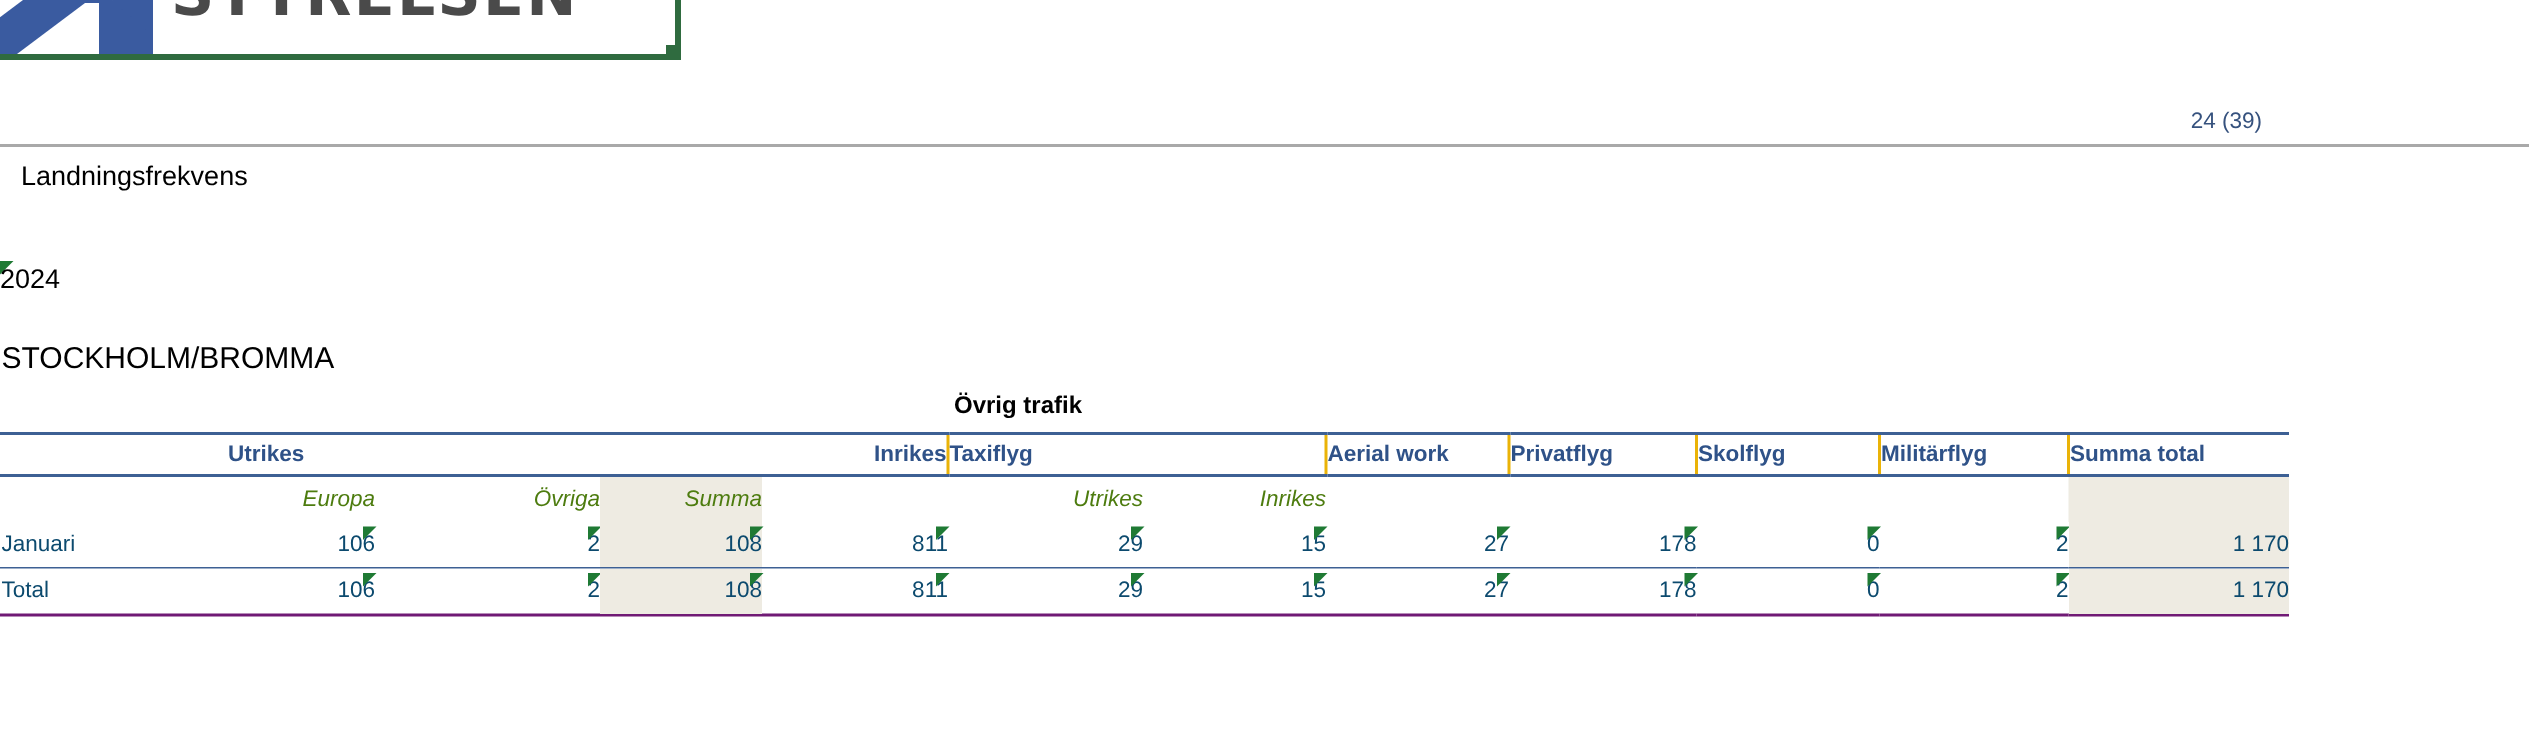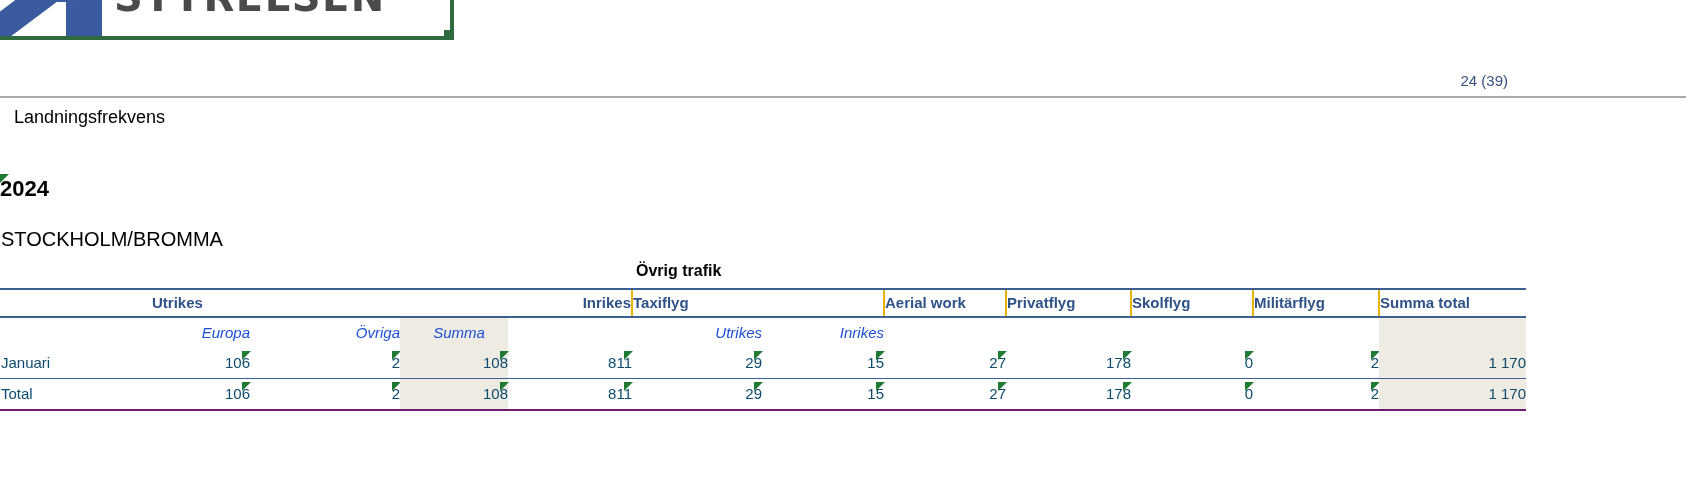--- a/index.html
+++ b/index.html
@@ -23,21 +23,21 @@
   #logo-rule{position:absolute;left:0;top:68px;width:448px;height:4px;background:#2f6b3f;}
   #logo-square{position:absolute;left:444px;top:62px;width:10px;height:10px;background:#2f6b3f;}
   #logo-vbar{position:absolute;left:450px;top:-34px;width:4px;height:100px;background:#2f6b3f;}
 
   #page-num{position:absolute;right:178px;top:72px;
     font-size:15px;color:#36527e;white-space:nowrap;}
   #top-rule{position:absolute;left:0;top:96px;width:1686px;height:2px;background:#a9a9a9;}
 
   
   #doc-title{position:absolute;left:2px;top:107px;font-size:18px;color:#000;margin-left:12px;}
-  #year{position:absolute;left:0px;top:176px;font-size:22px;font-weight:bold;color:#000;text-align:center;}
+  #year{position:absolute;left:0px;top:176px;font-size:18px;font-weight:normal;color:#000;text-align:center;}
   #year-flag{position:absolute;left:0px;top:174px;width:0;height:0;
     border-top:9px solid #1f7a34;border-right:9px solid transparent;}
   #airport{position:absolute;left:1px;top:228px;font-size:20px;color:#000;}
 
   
   #table{position:absolute;left:0px;top:262px;width:1526px;}
   .grp-row{height:26px;position:relative;font-weight:bold;font-size:16px;color:#000;}
   .grp-a{position:absolute;left:1px;top:0;white-space:pre;}
   .grp-b{position:absolute;left:636px;top:0;white-space:pre;}
 
@@ -47,21 +47,21 @@
   .hdr-row td{
     color:#2f5288;font-weight:bold;font-size:15.5px;
     border-top:2px solid #3d6094;border-bottom:2px solid #3d6094;
     height:26px;line-height:26px;white-space:nowrap;
   }
   .vl{border-left:2px solid #eab308;}
   .hdr-l{text-align:left;padding-left:4px;}
   .hdr-r{text-align:right;padding-right:4px;}
 
   .sub-row td{
-    color:#1d4ed8;font-style:italic;font-size:16px;
+    color:#4d7c0f;font-style:italic;font-size:16px;
     height:30px;line-height:30px;text-align:right;padding-right:6px;white-space:nowrap;
   }
 
   .data-row td{
     color:#0c4a6e;font-size:16px;height:30px;line-height:30px;
     text-align:right;padding-right:6px;white-space:nowrap;position:relative;
   }
   .data-row td.rowlabel{text-align:left;padding-left:1px;padding-right:0;}
   .total-row td{border-top:1px solid #3d6094;border-bottom:2px solid #701a75;}
   .shade{background:#eeebe2;}
@@ -138,21 +138,21 @@
       <td class="hdr-l vl">Privatflyg</td>
       <td class="hdr-l vl">Skolflyg</td>
       <td class="hdr-l vl">Militärflyg</td>
       <td class="hdr-l vl">Summa total</td>
     </tr>
 
     <tr class="sub-row">
       <td></td>
       <td>Europa</td>
       <td>Övriga</td>
-      <td class="shade" style="text-align:center;padding-left:10px">Summa</td>
+      <td class="shade" style="text-align:right;padding-left:10px">Summa</td>
       <td></td>
       <td>Utrikes</td>
       <td>Inrikes</td>
       <td></td>
       <td></td>
       <td></td>
       <td></td>
       <td class="shade"></td>
     </tr>
 

